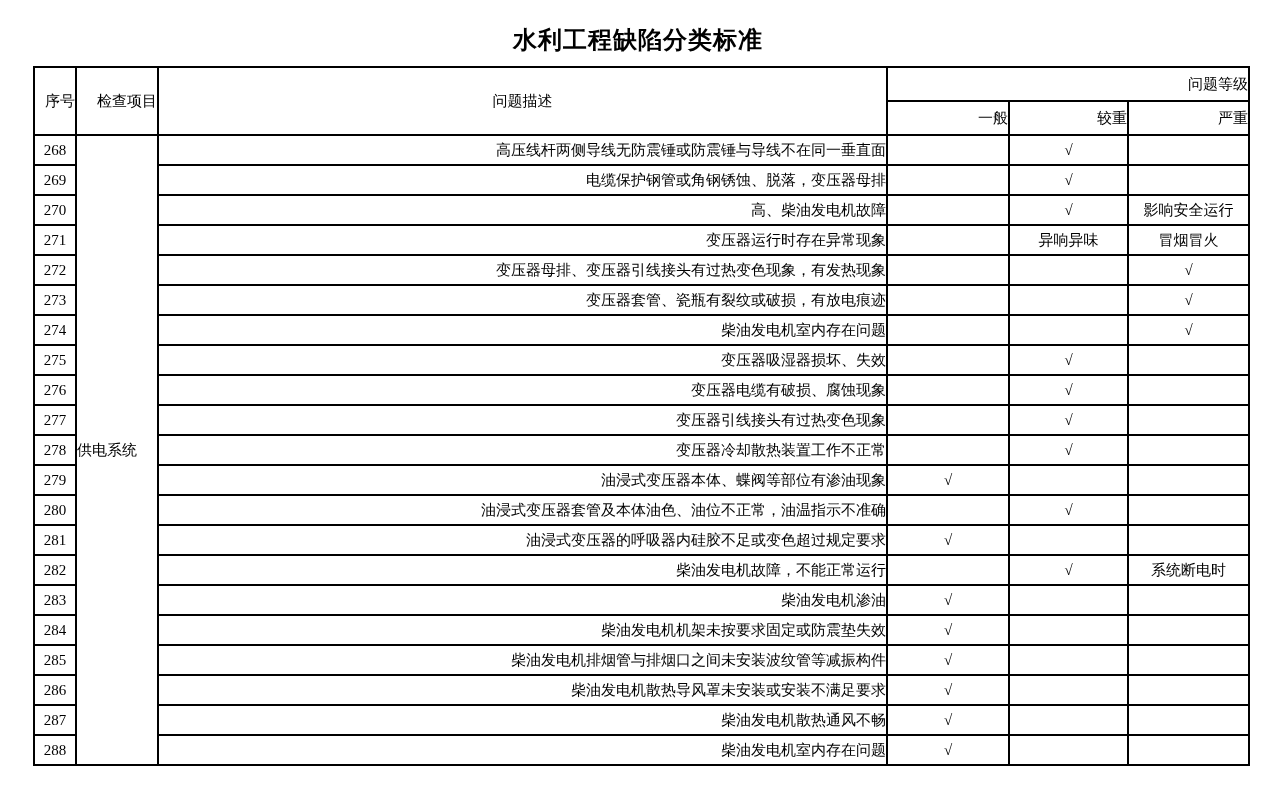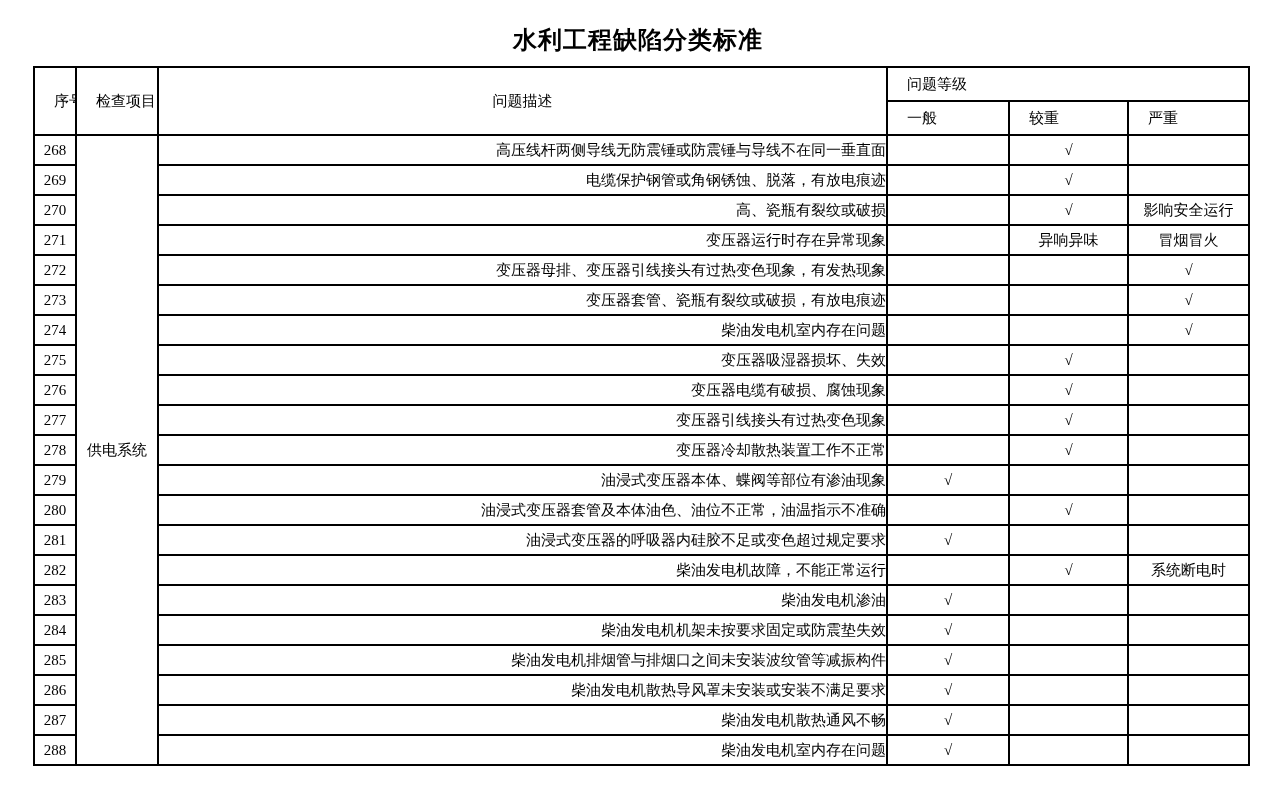--- a/index.html
+++ b/index.html
@@ -25,24 +25,24 @@
     margin-left:33px;
   }
   .defect-table th, .defect-table td {
     border:2px solid #000000;
     padding:0;
     font-size:15px;
     font-weight:normal;
     overflow:hidden;
     white-space:nowrap;
   }
-  .defect-table thead th { height:32px; text-align:left;padding-left:19px; }
+  .defect-table thead th { height:32px; text-align:right; }
   .defect-table tbody td { height:28px; }
   .c-no   { text-align:center; }
-  .c-cat  { text-align:center; }
+  .c-cat  { }
   .c-desc { text-align:right; padding-left:5px !important; }
   .c-lv   { text-align:center; }
 </style>
 </head>
 <body>
 
 <div class="page-title">水利工程缺陷分类标准</div>
 
 <table class="defect-table">
   <colgroup>
@@ -70,28 +70,28 @@
       <tr>
         <td class="c-no">268</td>
         <td class="c-cat" rowspan="21">供电系统</td>
         <td class="c-desc">高压线杆两侧导线无防震锤或防震锤与导线不在同一垂直面</td>
         <td class="c-lv"></td>
         <td class="c-lv">√</td>
         <td class="c-lv"></td>
       </tr>
       <tr>
         <td class="c-no">269</td>
-        <td class="c-desc">电缆保护钢管或角钢锈蚀、脱落，有放电痕迹</td>
+        <td class="c-desc">电缆保护钢管或角钢锈蚀、脱落，变压器母排</td>
         <td class="c-lv"></td>
         <td class="c-lv">√</td>
         <td class="c-lv"></td>
       </tr>
       <tr>
         <td class="c-no">270</td>
-        <td class="c-desc">高、瓷瓶有裂纹或破损</td>
+        <td class="c-desc">高、柴油发电机故障</td>
         <td class="c-lv"></td>
         <td class="c-lv">√</td>
         <td class="c-lv">影响安全运行</td>
       </tr>
       <tr>
         <td class="c-no">271</td>
         <td class="c-desc">变压器运行时存在异常现象</td>
         <td class="c-lv"></td>
         <td class="c-lv">异响异味</td>
         <td class="c-lv">冒烟冒火</td>

